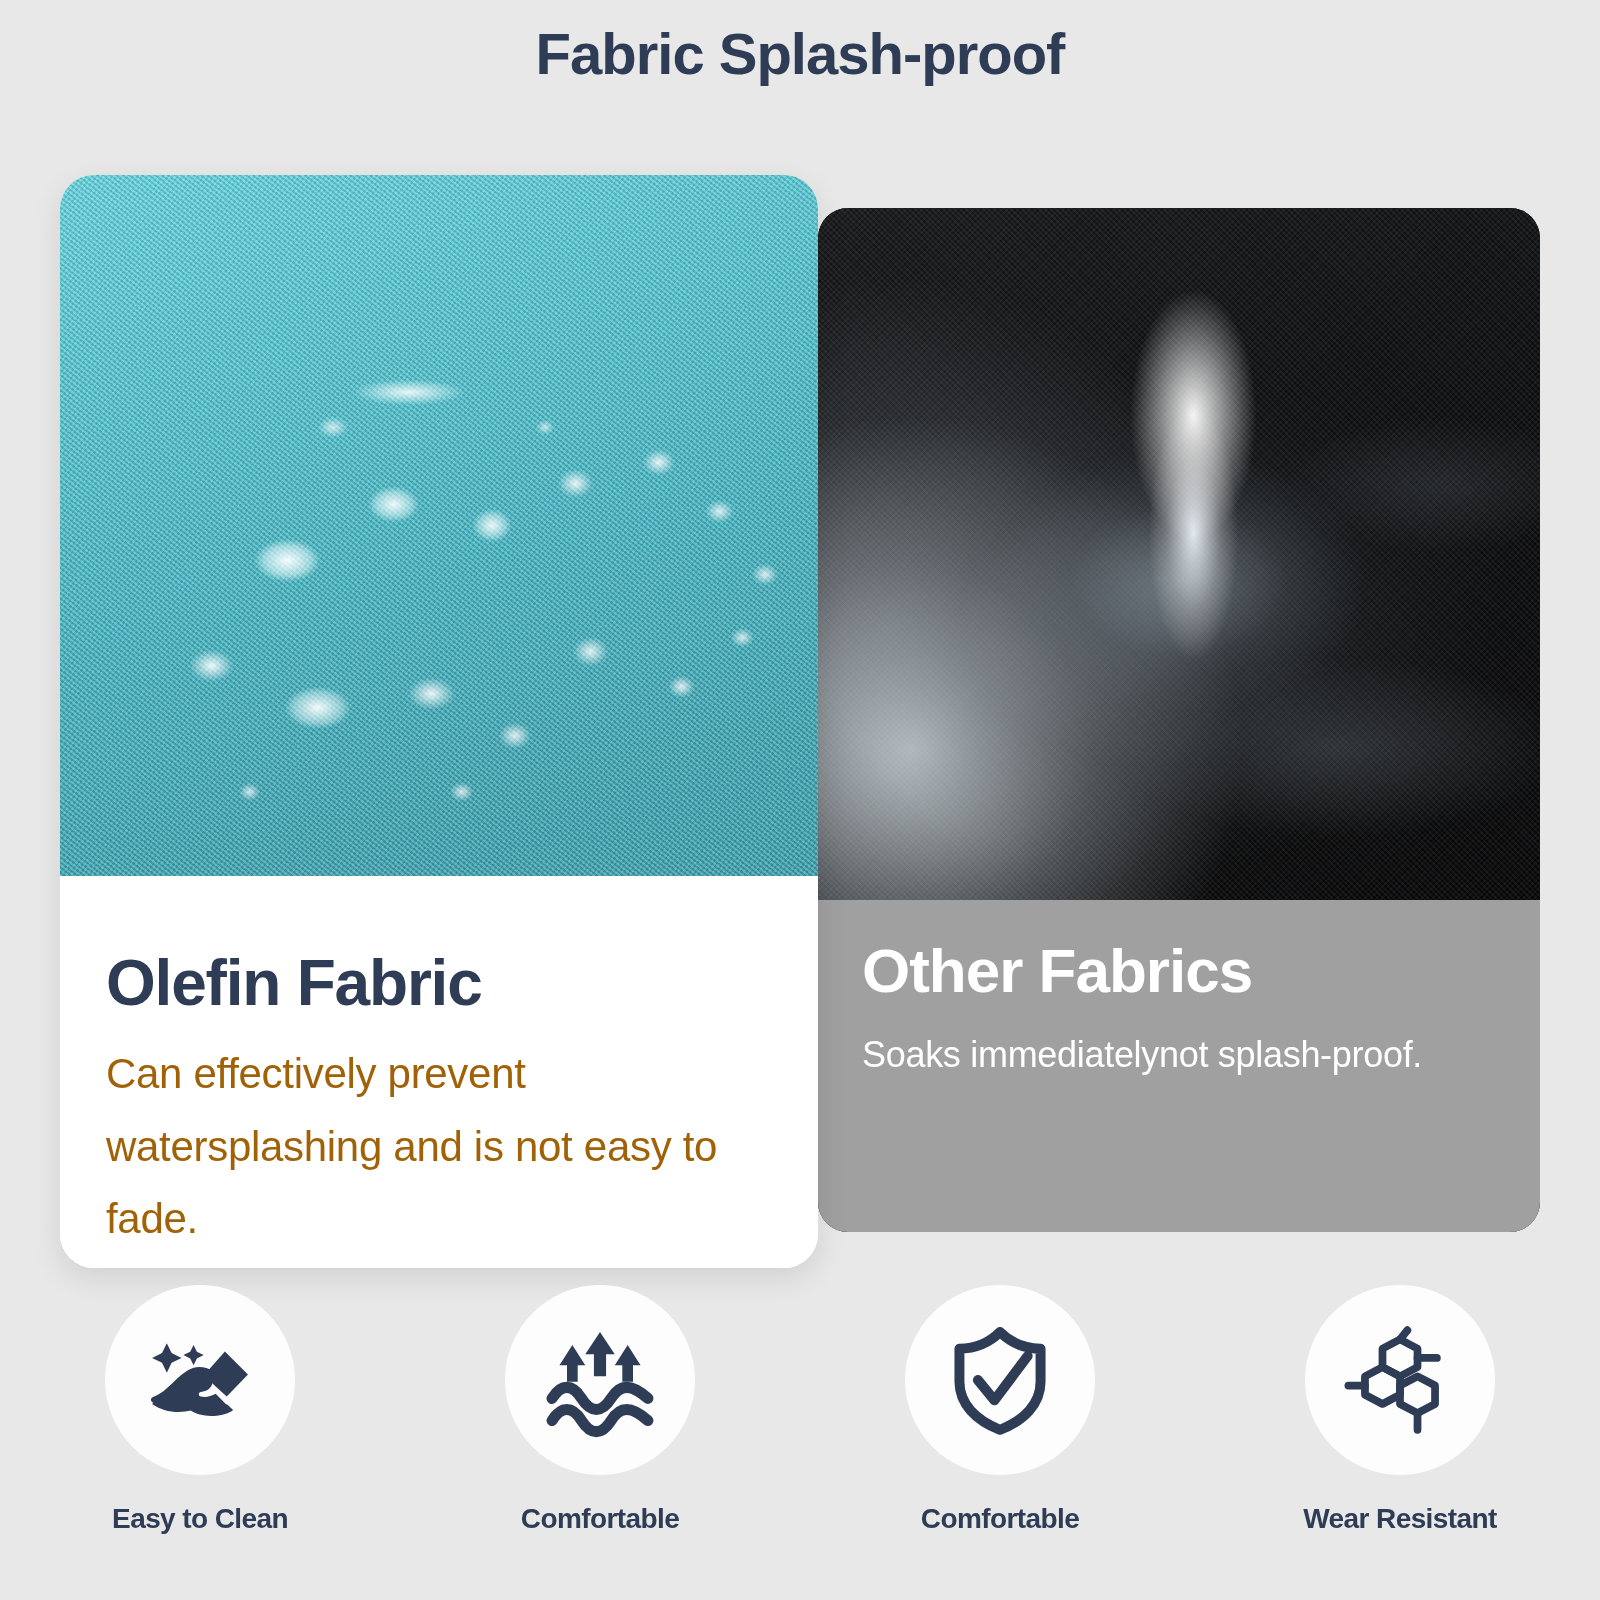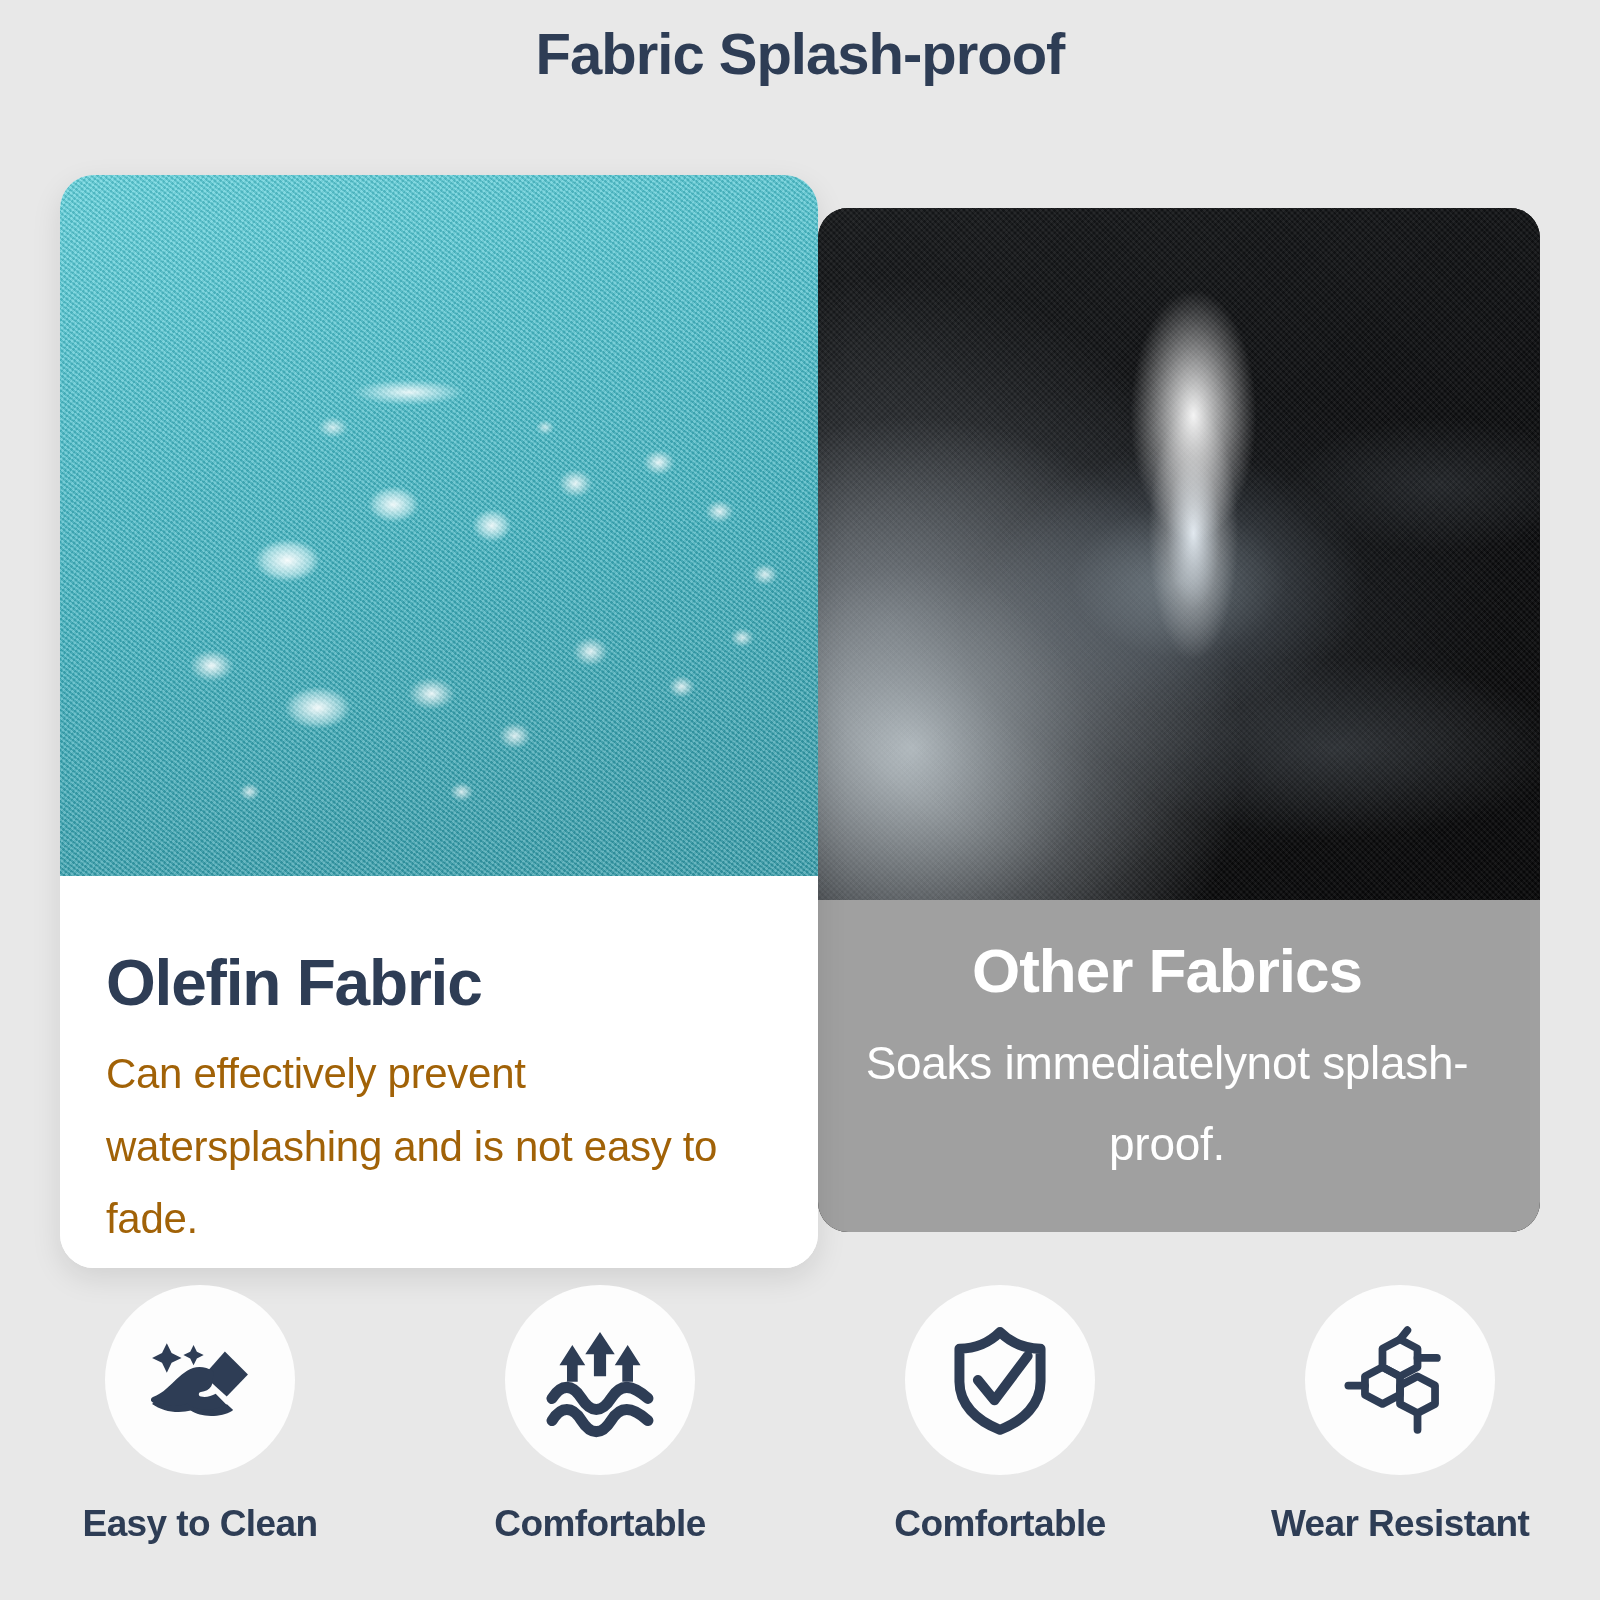--- a/index.html
+++ b/index.html
@@ -40,29 +40,29 @@
       radial-gradient(ellipse 300px 120px at 72% 78%, rgba(120,130,140,.3) 0%, rgba(0,0,0,0) 75%),
       radial-gradient(ellipse 200px 90px at 86% 40%, rgba(110,120,130,.22) 0%, rgba(0,0,0,0) 75%),
       repeating-linear-gradient(45deg, rgba(255,255,255,.045) 0 2px, rgba(0,0,0,.05) 2px 4px),
       repeating-linear-gradient(-45deg, rgba(255,255,255,.035) 0 2px, rgba(0,0,0,.05) 2px 4px),
       linear-gradient(160deg,#17191b 0%,#0d0e10 45%,#070708 100%);
   }
   #other-panel {
     position:absolute; left:0; top:692px; width:100%; height:332px;
     background:#a0a0a0;
     padding:36px 68px 0 44px;
-    text-align:center;
+    text-align:left;
   }
   #other-title {
     font-size:62px; font-weight:700; color:#ffffff;
     letter-spacing:-1px; line-height:1.12; white-space:nowrap;
   }
   #other-desc {
     margin-top:18px;
-    font-size:46px; font-weight:400; color:#ffffff;
+    font-size:36px; font-weight:400; color:#ffffff;
     line-height:1.75; letter-spacing:-.3px;
   }
 
   
   #card-olefin {
     position:absolute; left:60px; top:175px;
     width:758px; height:1093px;
     border-radius:34px; overflow:hidden;
     background:#ffffff;
     box-shadow:0 10px 30px rgba(0,0,0,.10);
@@ -117,21 +117,21 @@
   }
   .feature { flex:1 1 0; display:flex; flex-direction:column; align-items:center; }
   .feature-circle {
     width:190px; height:190px; border-radius:50%;
     background:#fdfdfd;
     display:flex; align-items:center; justify-content:center;
   }
   .feature-circle svg { width:118px; height:118px; display:block; }
   .feature-label {
     margin-top:28px;
-    font-size:37px; font-weight:700; color:#2e3d55;
+    font-size:28px; font-weight:700; color:#2e3d55;
     letter-spacing:-.6px; white-space:nowrap;
   }
 </style>
 </head>
 <body>
 
 <div id="page">
 
   <h1 id="page-title">Fabric Splash-proof</h1>
 

